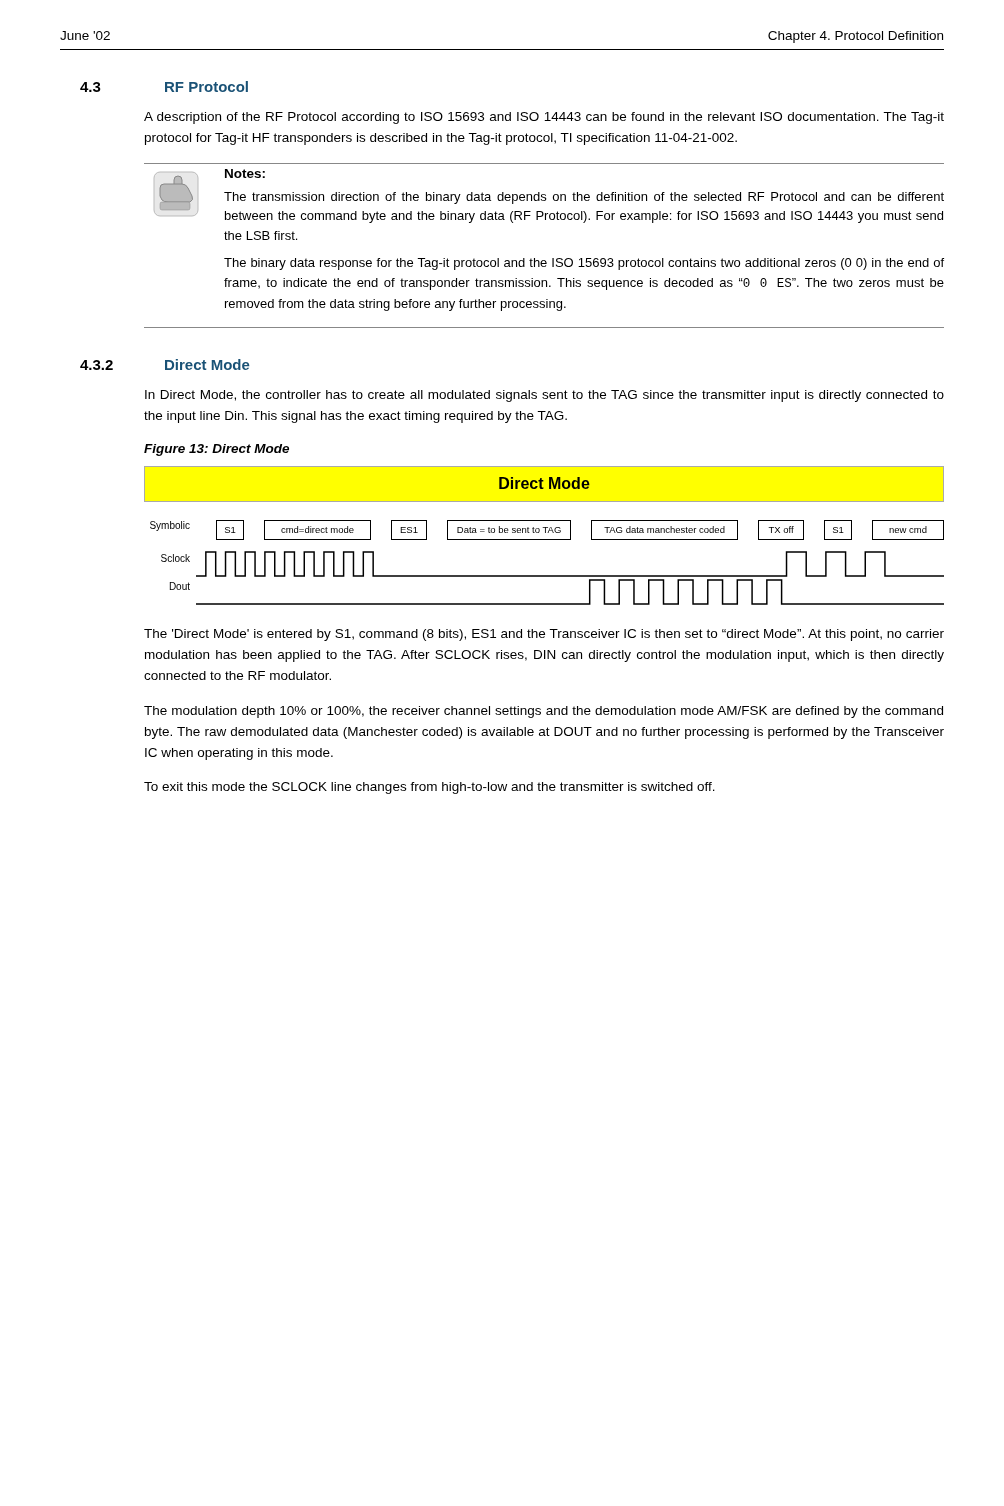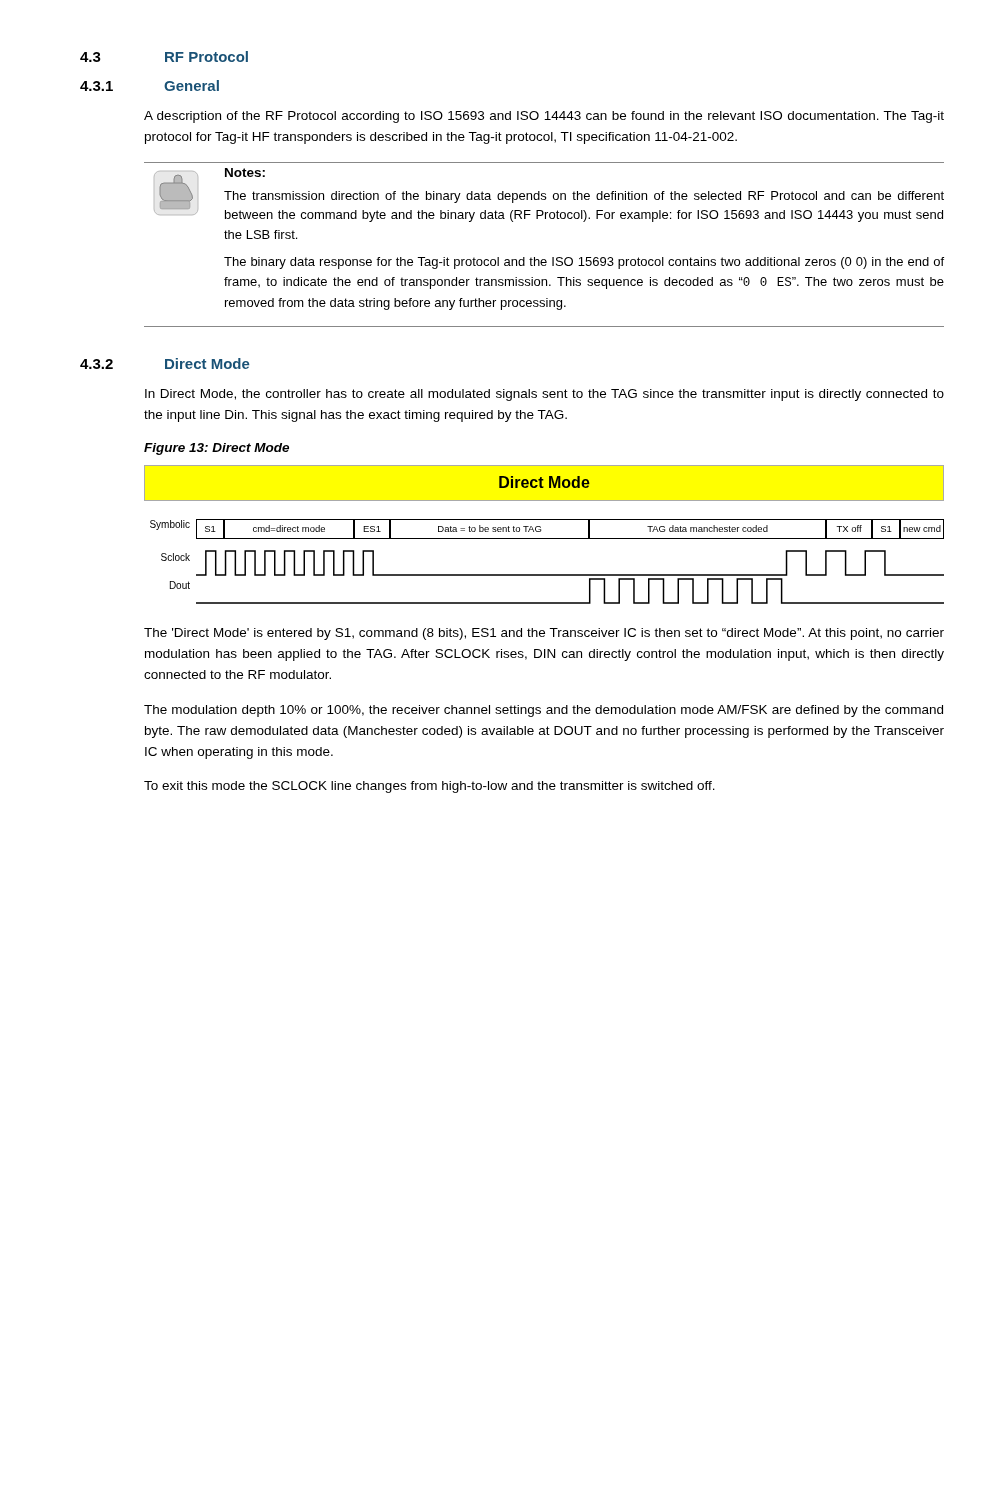--- a/index.html
+++ b/index.html
@@ -165,20 +165,21 @@
       font-size: 9.5px;
     }
     .sym-box {
       border: 1px solid #000;
       display: flex;
       align-items: center;
       justify-content: center;
       padding: 4px 4px;
       white-space: nowrap;
       background: #fff;
+      margin-left: 20px;
     }
 
     svg.signal-svg {
       width: 100%;
       height: 36px;
     }
 
     
     .page-number {
       text-align: center;
@@ -188,30 +189,30 @@
 
     .subsection-gap {
       margin-top: 8px;
     }
   </style>
 </head>
 <body>
 
 <div class="page">
 
+  <div class="page-header">
+    <span>June '02</span>
+    <span>Chapter 4. Protocol Definition</span>
+  </div>
 
   <div class="section-heading">
     <span class="section-number">4.3</span>
     <span class="section-title">RF Protocol</span>
   </div>
 
-  <div class="section-heading subsection-gap">
-    <span class="section-number">4.3.1</span>
-    <span class="section-title">General</span>
-  </div>
 
   <div class="body-text">A description of the RF Protocol according to ISO 15693 and ISO 14443 can be found in the relevant ISO documentation. The Tag-it protocol for Tag-it HF transponders is described in the Tag-it protocol, TI specification 11-04-21-002.</div>
 
   <div class="notes-box">
     <div class="notes-icon">
 
       <svg width="56" height="56" viewBox="0 0 56 56" fill="none" xmlns="http://www.w3.org/2000/svg">
 
         <rect x="6" y="6" width="44" height="44" rx="6" fill="#e8e8e8" stroke="#bbb" stroke-width="1"></rect>
 
@@ -239,27 +240,27 @@
   <div class="figure-label">Figure 13: Direct Mode</div>
 
   <div class="diagram-container">
 
     <div class="direct-mode-banner">Direct Mode</div>
 
     <div class="symbolic-row">
       <div class="sym-label">Symbolic</div>
       <div class="sym-content">
         <div class="sym-box" style="width:28px">S1</div>
-        <div class="sym-box" style="width:130px">cmd=direct mode</div>
+        <div class="sym-box" style="width:107px">cmd=direct mode</div>
         <div class="sym-box" style="width:36px">ES1</div>
         <div class="sym-box" style="flex:1">Data = to be sent to TAG</div>
         <div class="sym-box" style="flex:1.2">TAG data manchester coded</div>
         <div class="sym-box" style="width:46px">TX off</div>
         <div class="sym-box" style="width:28px">S1</div>
-        <div class="sym-box" style="width:44px">new cmd</div>
+        <div class="sym-box" style="width:72px">new cmd</div>
       </div>
     </div>
 
     <div class="td-row">
       <div class="td-label">Sclock</div>
       <div class="td-signal">
         <svg class="signal-svg" viewBox="0 0 760 36" preserveAspectRatio="none" xmlns="http://www.w3.org/2000/svg">
 
           <polyline points="
             0,30 

